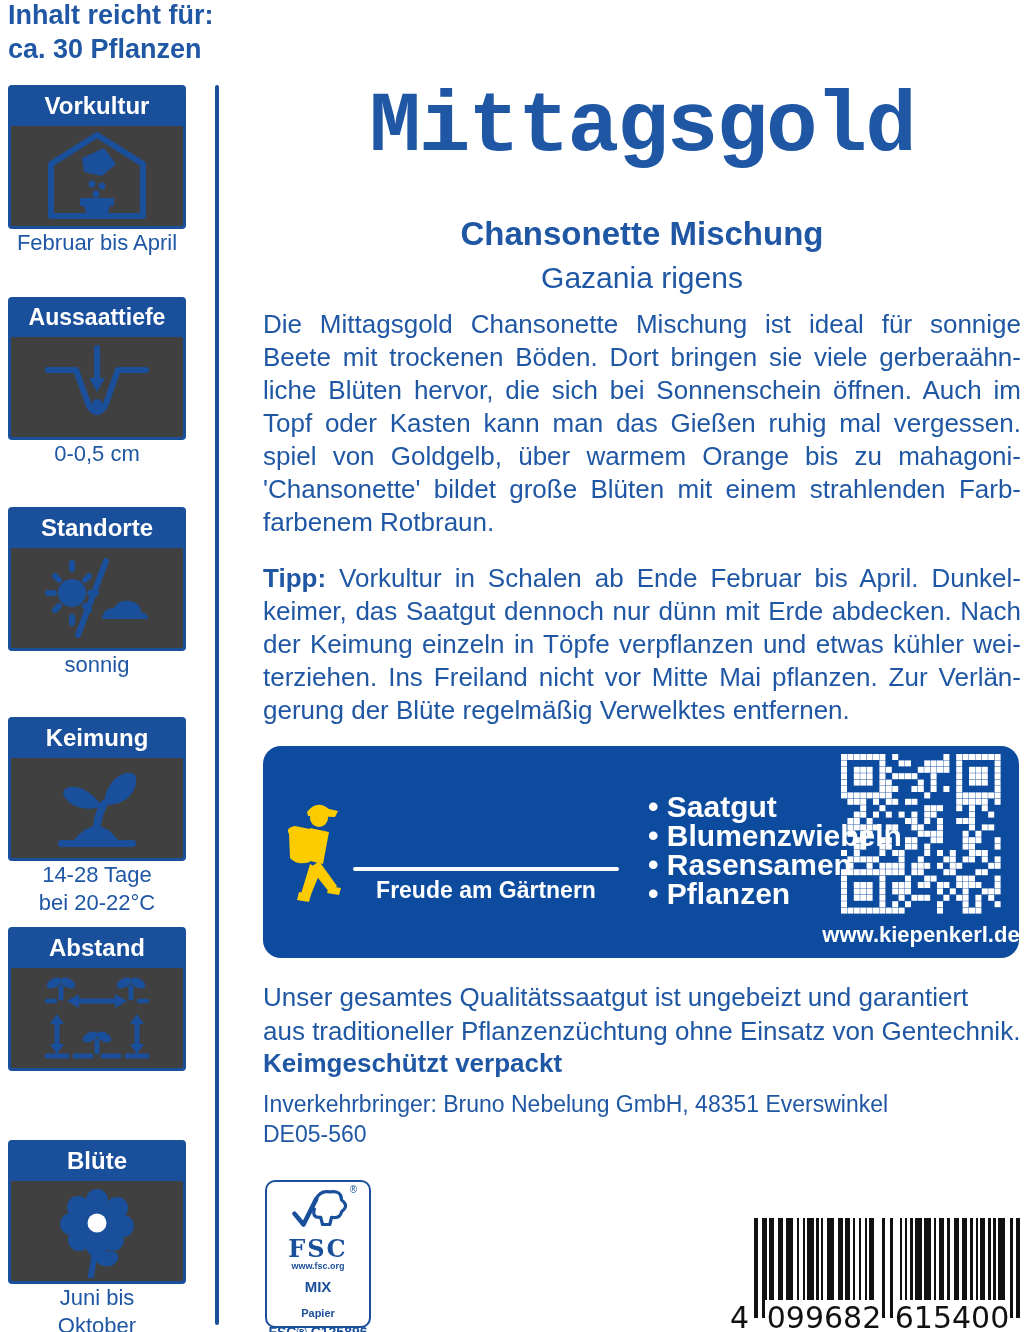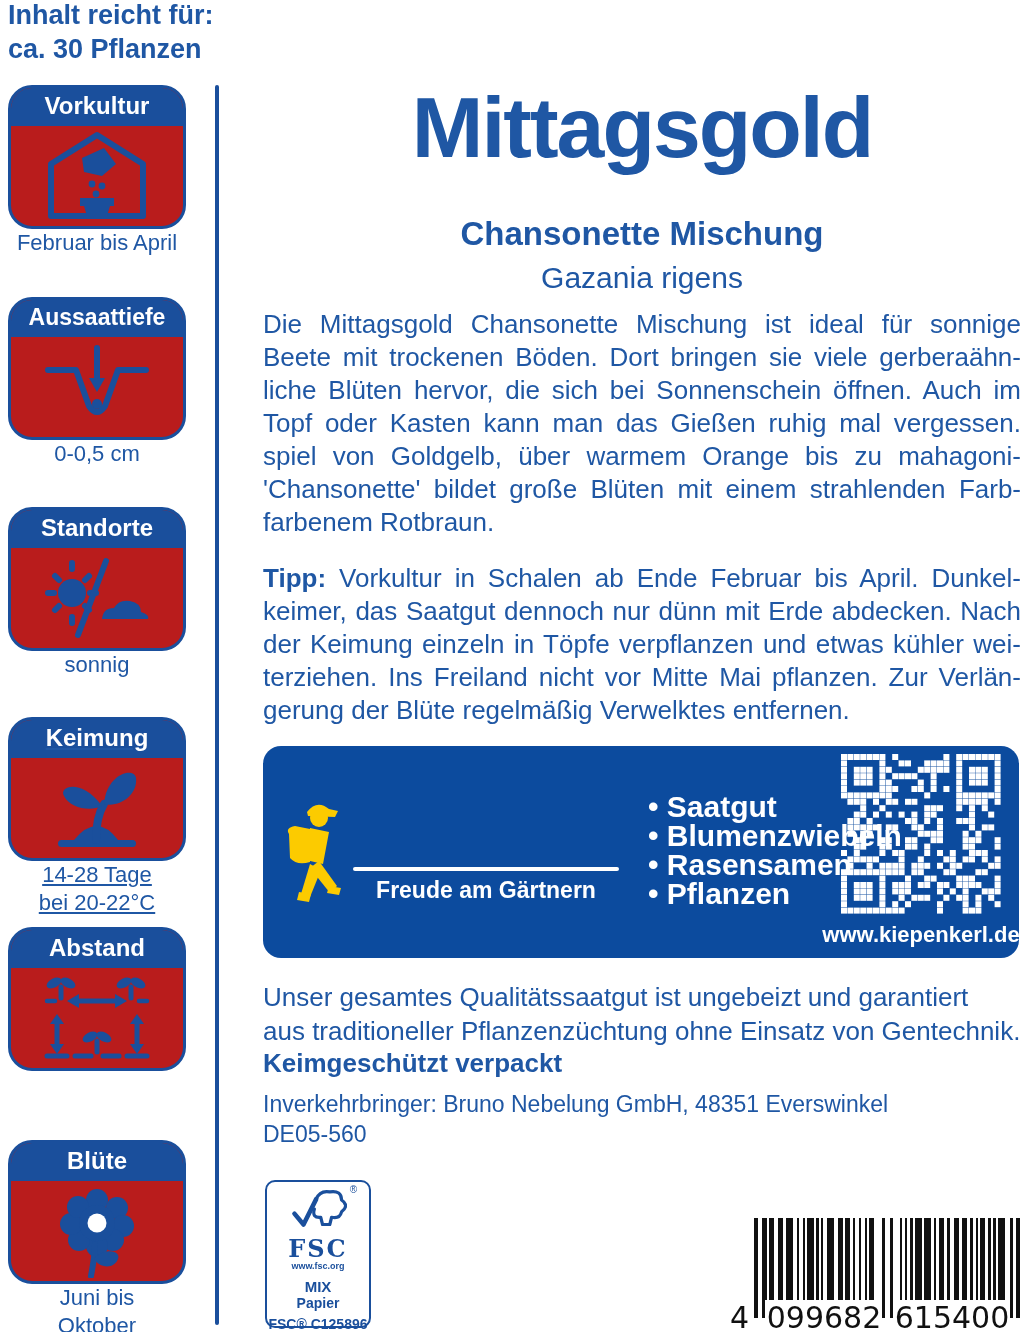--- a/index.html
+++ b/index.html
@@ -16,30 +16,30 @@
   .page{position:relative;width:1024px;height:1332px;background:#fff;color:var(--text-blue);}
 
   
   .topnote{position:absolute;left:8px;top:-2px;font-size:27px;font-weight:600;line-height:34px;color:var(--text-blue);}
 
   
   .vdivider{position:absolute;left:215px;top:85px;width:4px;height:1240px;background:var(--primary-blue);border-radius:2px;}
 
   
   .sgroup{position:absolute;left:8px;width:178px;text-align:center;}
-  .card{border:3px solid var(--primary-blue);border-radius:24px;overflow:hidden;background:#b91c1c;}
+  .card{border:3px solid var(--primary-blue);border-radius:4px;overflow:hidden;background:#404040;}
   .card-h{background:var(--primary-blue);color:#fff;font-weight:700;font-size:24px;padding:4px 0 6px;}
   .card-b{height:100px;display:flex;align-items:center;justify-content:center;}
   .capline{font-size:22px;font-weight:500;line-height:28px;color:var(--text-blue);}
   .caps{}
 
   
   .main{position:absolute;left:263px;top:0;width:758px;height:1332px;}
   .title{position:absolute;top:84px;width:100%;text-align:center;
-    font-family:Liberation Sans, sans-serif;font-weight:700;font-size:86px;line-height:1;
+    font-family:Liberation Mono, monospace;font-weight:700;font-size:86px;line-height:1;
     color:var(--text-blue);letter-spacing:-2px;}
   .subtitle{position:absolute;top:215px;width:100%;text-align:center;font-size:33px;font-weight:700;color:var(--text-blue);}
   .species{position:absolute;top:261px;width:100%;text-align:center;font-size:30px;font-weight:400;color:var(--text-blue);}
 
   .para{position:absolute;width:100%;font-size:26px;line-height:33px;color:var(--text-blue);}
   .p-desc{top:308px;}
   .p-tip{top:562px;}
   .jline{text-align:justify;text-align-last:justify;white-space:nowrap;}
   .jline.last{text-align-last:left;}
   .pline{text-align:left;}
@@ -68,21 +68,21 @@
 
   
   .fscbox{position:absolute;left:2px;top:1180px;width:106px;height:148px;
     border:2px solid var(--primary-blue);border-radius:10px;background:#fff;
     text-align:center;color:var(--primary-blue);padding-top:4px;}
   .fsc-tree{position:relative;display:inline-block;}
   .fsc-reg{position:absolute;right:-10px;top:-2px;font-size:10px;}
   .fsc-name{font-family:"DejaVu Serif",serif;font-weight:700;font-size:24px;line-height:22px;letter-spacing:2px;}
   .fsc-url{font-size:9px;font-weight:600;line-height:12px;}
   .fsc-mix{font-size:15px;font-weight:700;margin-top:6px;}
-  .fsc-paper{font-size:14px;font-weight:700;margin-top:0;}
+  .fsc-paper{font-size:11px;font-weight:700;margin-top:12px;}
   .fsc-lic{font-size:14px;font-weight:700;margin-top:5px;}
 
   
   .barcode{position:absolute;left:730px;top:1218px;width:292px;height:114px;}
   .bars{position:absolute;left:24px;top:0;width:266px;height:100px;}
   .bars i{position:absolute;top:0;height:82px;background:var(--barcode-black);}
   .bars .g{position:absolute;top:0;width:4px;height:100px;background:var(--barcode-black);}
   .bars .midband{position:absolute;left:122px;top:0;width:24px;height:100px;background:#fff;}
   .bc-digits{position:absolute;top:82px;left:0;width:292px;height:32px;font-family:"DejaVu Sans",sans-serif;
     font-size:30px;color:var(--barcode-black);}
@@ -162,21 +162,21 @@
             <path class="st" stroke-width="6" d="M64 8 L36 82"></path>
             <path class="fl" d="M60 66 q1-11 12-11 q5-9 16-7 q11 2 11 11 q9 3 7 7 H60 z"></path>
           </svg>
         </div>
       </div>
       <div class="caps">
           <div class="capline last">sonnig</div>
         </div>
     </div>
 
-    <div class="sgroup" style="top:717px;text-decoration:underline;">
+    <div class="sgroup" style="top:717px;">
       <div class="card">
         <div class="card-h">Keimung</div>
         <div class="card-b">
           <svg width="110" height="92" viewBox="0 0 110 92">
             <rect class="fl" x="16" y="78" width="78" height="7" rx="3.5"></rect>
             <path class="fl" d="M32 78 Q55 50 76 78 Z"></path>
             <path class="st" stroke-width="8" d="M54 78 C54 62 56 52 62 42"></path>
             <path class="fl" d="M60 44 C40 16 16 24 22 34 C28 46 48 50 60 44 Z"></path>
             <path class="fl" d="M62 42 C64 12 92 4 94 16 C96 32 78 46 62 42 Z"></path>
           </svg>

